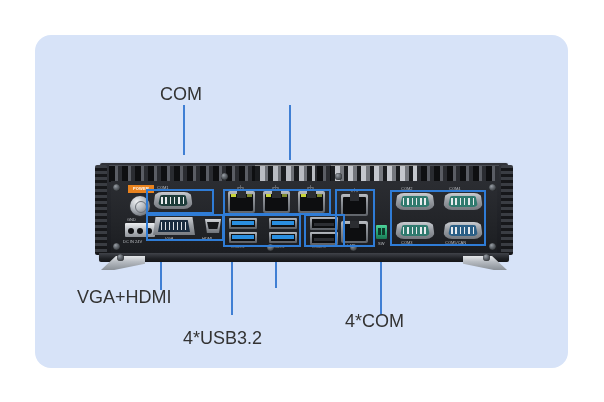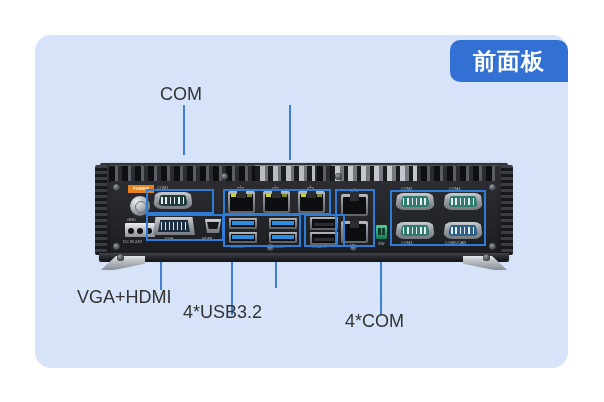--- a/index.html
+++ b/index.html
@@ -415,34 +415,31 @@
     position: absolute;
     border: 2px solid #2f7cd6;
     box-sizing: border-box;
   }
 </style>
 </head>
 <body>
 
 <div id="panel">
 
-  <div id="badge">
-    <span class="badge-text">前面板</span>
-  </div>
 
   <div class="callout" style="left:125px; top:50px;">COM</div>
   <div class="leader" style="left:148px; top:70px; height:50px;"></div>
 
   <div class="leader" style="left:254px; top:70px; height:55px;"></div>
 
   <div class="leader" style="left:125px; top:205px; height:50px;"></div>
   <div class="callout" style="left:42px; top:253px;">VGA+HDMI</div>
 
   <div class="leader" style="left:196px; top:205px; height:75px;"></div>
-  <div class="callout" style="left:148px; top:268px;">4*USB3.2</div>
+  <div class="callout" style="left:148px; top:294px;">4*USB3.2</div>
 
   <div class="leader" style="left:240px; top:205px; height:48px;"></div>
 
   <div class="leader" style="left:345px; top:205px; height:75px;"></div>
   <div class="callout" style="left:310px; top:277px;">4*COM</div>
 
 </div>
 
 <div id="device">
 

